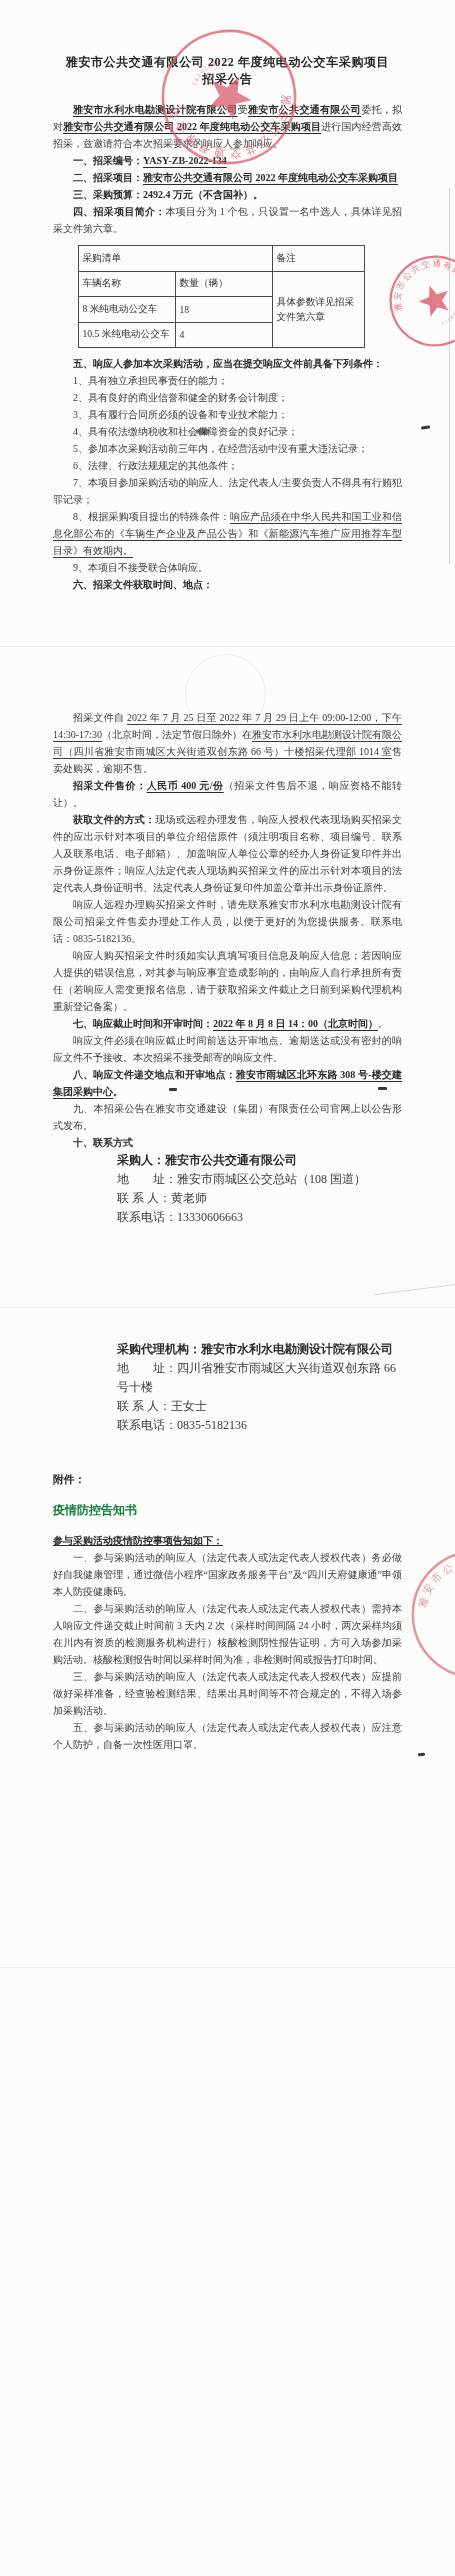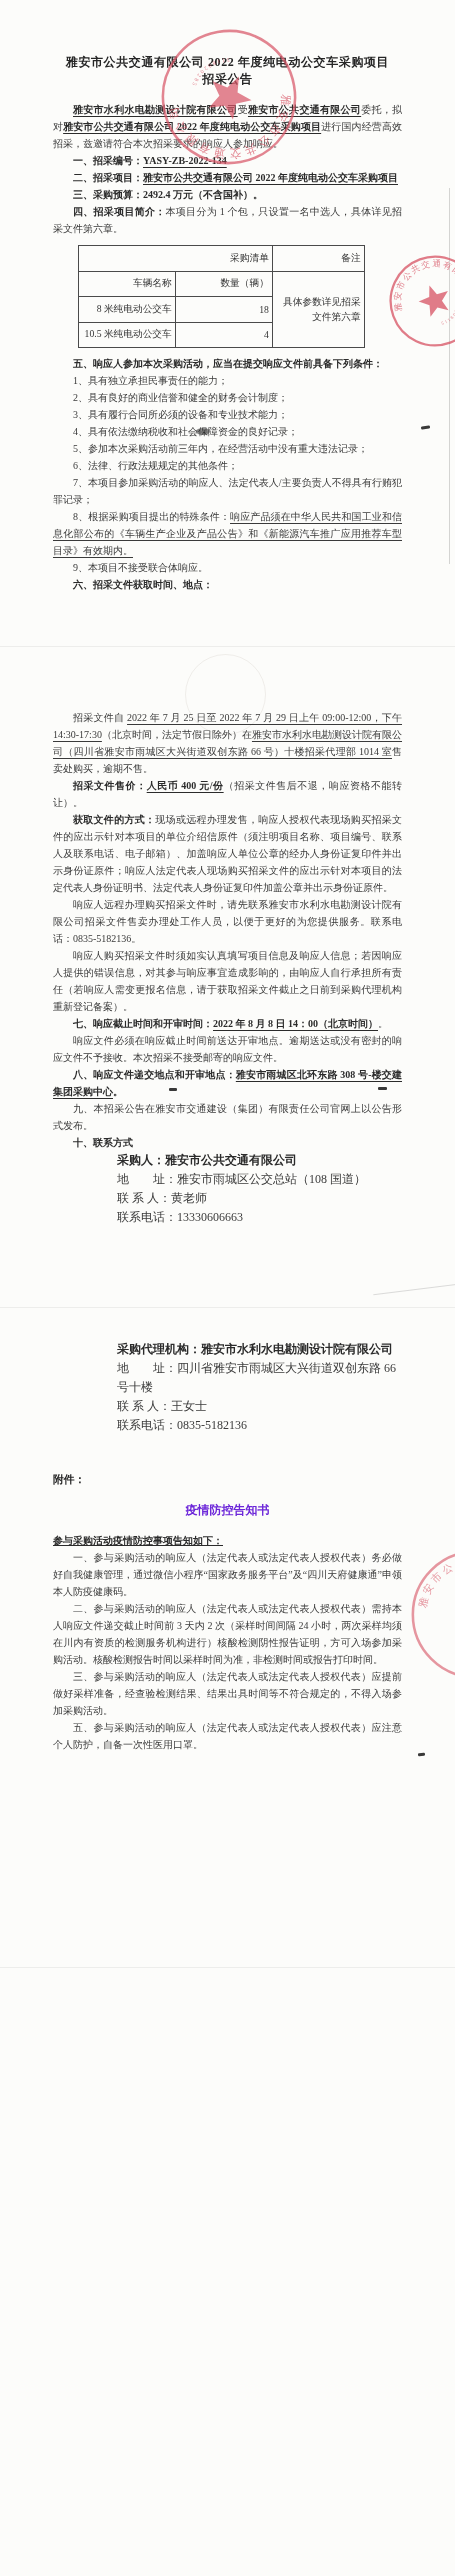--- a/index.html
+++ b/index.html
@@ -25,30 +25,30 @@
   .title{font-size:12px;font-weight:700;color:#262626;text-align:center;line-height:17px;letter-spacing:0.6px;}
   .title2{margin-top:0;}
   .para{font-size:10px;line-height:17px;margin:0;text-align:justify;}
   .indent{text-indent:2em;}
   .gap-top{margin-top:6.8px;}
   .b{font-weight:700;color:#2b2b2b;}
   .u{text-decoration:underline;text-underline-offset:2.8px;text-decoration-thickness:0.6px;}
 
   .ptable{border-collapse:collapse;margin:8px 0 5.7px 25px;table-layout:fixed;width:287px;}
   .ptable td{
-    border:0.9px solid #4a4a4a;text-align:right;vertical-align:middle;
+    border:0.9px solid #4a4a4a;text-align:left;vertical-align:middle;
     font-size:9.7px;height:24.5px;padding:0 3.4px;color:#333;margin-top:42px;
   }
   .c1{width:111px;} .c2{width:92px;} .c3{width:84px;}
   .notecell{line-height:15px;}
 
   .contact{font-size:12px;line-height:19px;margin:0;padding-left:64px;}
 
   .attach-label{font-size:10.8px;font-weight:700;color:#262626;margin:0 0 15px 0;}
-  .notice-title{font-size:12px;font-weight:700;color:#6d28d9;text-align:center;margin:0 0 12.5px 0;}
+  .notice-title{font-size:12px;font-weight:700;color:#15803d;text-align:left;margin:0 0 12.5px 0;}
   .notice-intro{font-size:10px;font-weight:700;color:#2b2b2b;line-height:17px;margin:0;text-decoration:underline;}
 
   .seal{position:absolute;pointer-events:none;}
   .seal text{font-family:"Liberation Serif","DejaVu Serif",serif;}
 </style>
 </head>
 <body>
 
 <div class="sheet">
 

